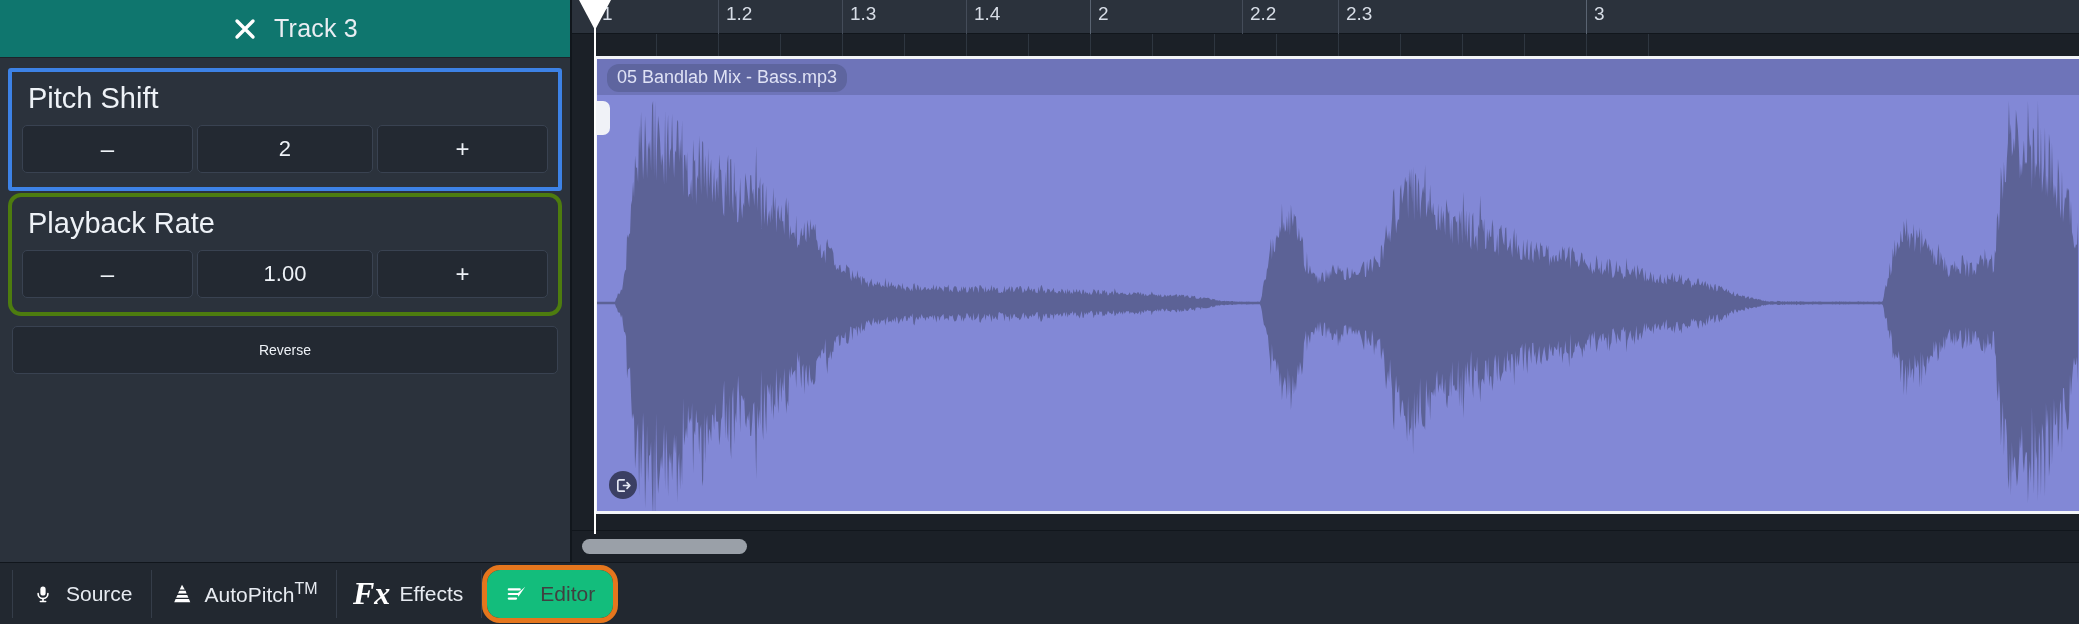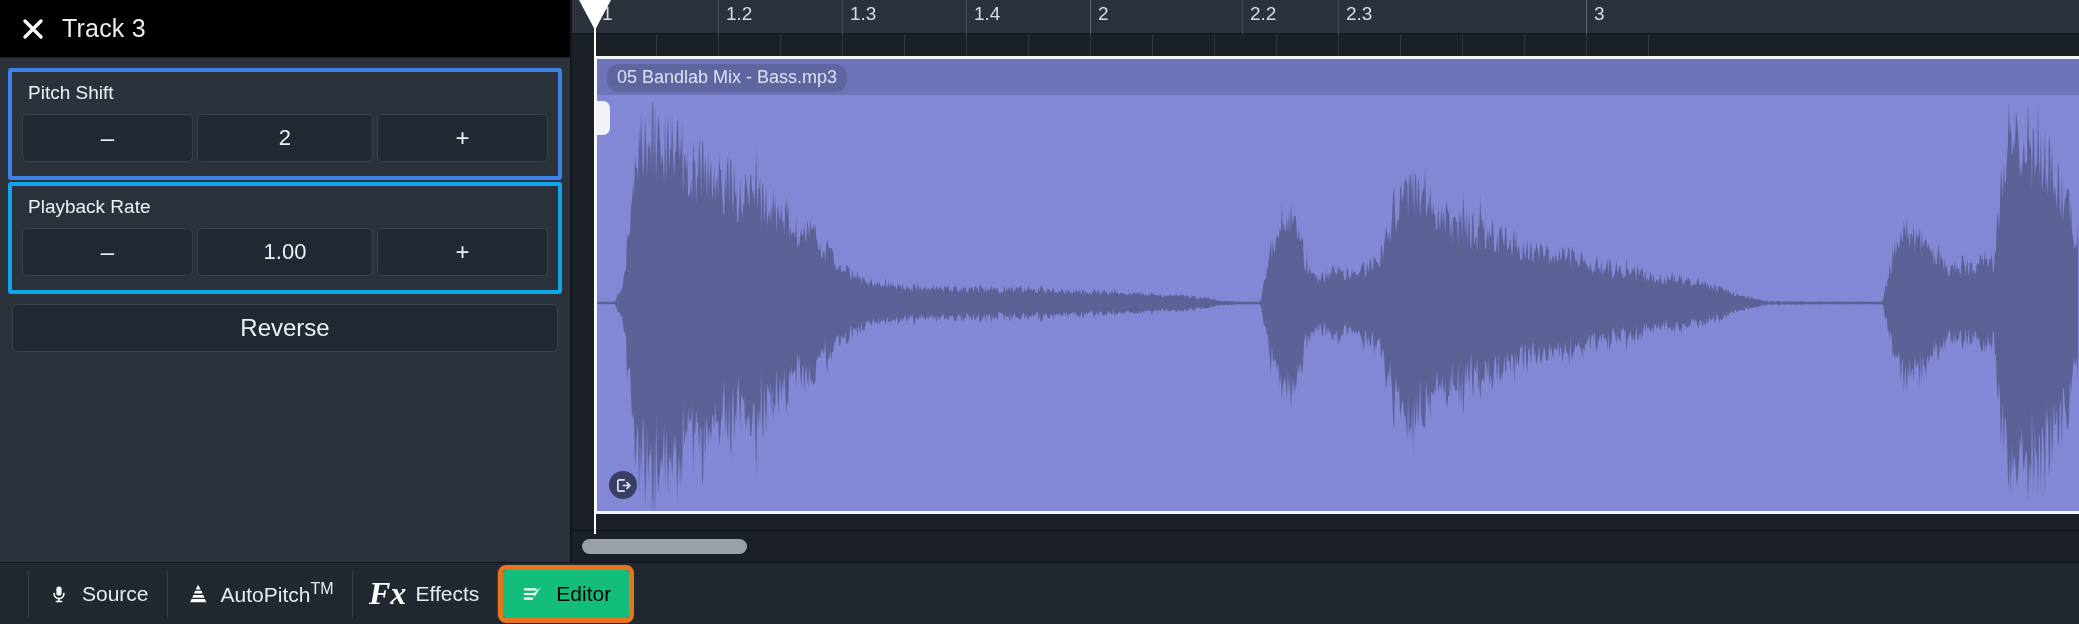--- a/index.html
+++ b/index.html
@@ -20,21 +20,22 @@
     background: #2b323c;
     border-right: 2px solid #11161c;
     display: flex; flex-direction: column;
     position: relative;
   }
   .panel-header {
     height: 58px; flex: 0 0 58px;
     display: flex; align-items: center;
     padding-left: 20px;
     border-bottom: 1px solid #1d232b;
-    background: #000000;
+    background: #0f766e;
+    justify-content: center;
   }
   .close-icon {
     width: 26px; height: 26px;
     display: flex; align-items: center; justify-content: center;
     margin-right: 16px; cursor: pointer;
   }
   .close-icon svg { display: block; }
   .panel-title {
     color: #e9edf2; font-size: 25px; font-weight: 400;
     letter-spacing: .2px;
@@ -46,26 +47,26 @@
     margin: 0 8px 0 8px;
     padding: 8px 10px 14px 10px;
     position: relative;
   }
   .param-group.pitch {
     border: 4px solid #3d82e6;
     border-radius: 3px;
     margin-bottom: 2px;
   }
   .param-group.rate {
-    border: 4px solid #0ea5e9;
-    border-radius: 3px;
+    border: 4px solid #4d7c0f;
+    border-radius: 13px;
     margin-top: 2px;
   }
   .param-label {
-    color: #eef2f7; font-size: 19px; font-weight: 400;
+    color: #eef2f7; font-size: 29px; font-weight: 400;
     margin: 2px 0 10px 6px;
   }
   .stepper {
     display: flex; width: 100%; height: 48px;
     gap: 4px;
   }
   .stepper-btn, .stepper-val {
     background: #232932;
     border: 1px solid #394251;
     border-radius: 5px;
@@ -75,21 +76,21 @@
   .stepper-btn { flex: 1 1 33%; cursor: pointer; font-size: 24px; }
   .stepper-val { flex: 1 1 34%; font-size: 22px; }
 
   .reverse-btn {
     margin: 10px 12px 0 12px;
     height: 48px;
     background: #232932;
     border: 1px solid #394251;
     border-radius: 5px;
     display: flex; align-items: center; justify-content: center;
-    color: #eef2f7; font-size: 24px;
+    color: #eef2f7; font-size: 14px;
     cursor: pointer;
   }
 
   
   .timeline {
     flex: 1; height: 562px;
     position: relative;
     background: #1b2027;
     overflow: hidden;
   }
@@ -190,38 +191,38 @@
     background: #9aa0a8; border-radius: 8px;
     cursor: grab;
   }
 
   
   .tabbar {
     height: 62px; width: 100%;
     background: #222830;
     border-top: 1px solid #11161c;
     display: flex; align-items: center;
-    padding: 0 0 0 28px;
+    padding: 0 0 0 12px;
     position: relative;
   }
   .tab {
     height: 48px;
     display: flex; align-items: center; gap: 11px;
     padding: 0 18px;
     color: #e7ebf1; font-size: 21px;
     border-right: 1px solid #353d49;
     cursor: pointer;
     background: transparent;
   }
   .tab:first-child { border-left: 1px solid #353d49; }
   .tab.active {
     background: #13bd7c;
-    color: #000000;
+    color: #404040;
     border-right: none;
-    border-radius: 3px;
+    border-radius: 13px;
     outline: 5px solid #e5761d;
     margin-left: 5px;
   }
   .tab .tab-icon { display: flex; align-items: center; justify-content: center; width: 24px; }
   .tab .tab-icon.fx {
     font-style: italic; font-family: "Liberation Serif", serif;
     font-size: 32px; font-weight: 700; color: #ffffff; width: 34px;
   }
   .tm { font-size: 16px; vertical-align: super; }
 </style>

